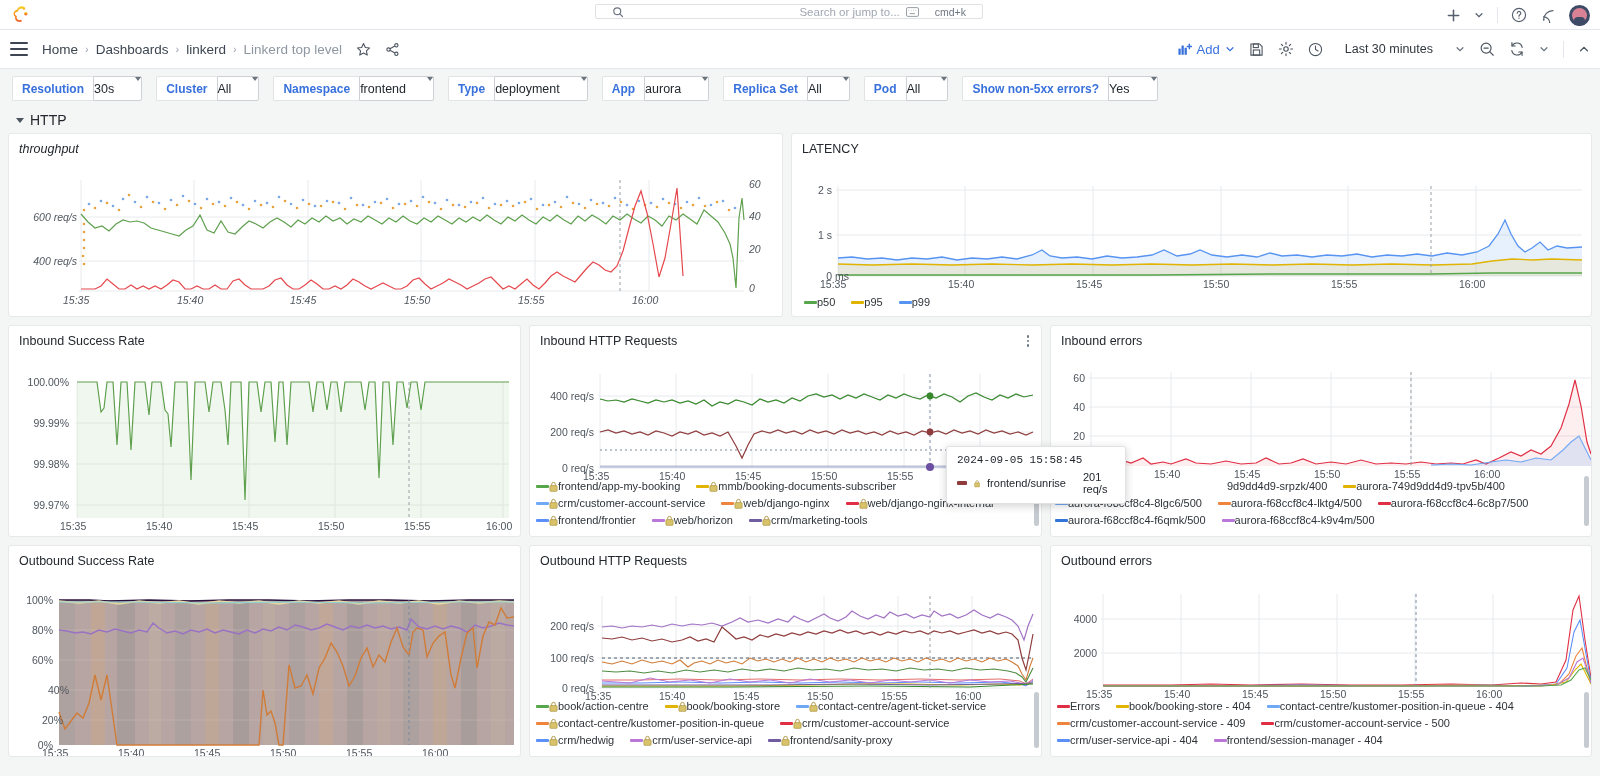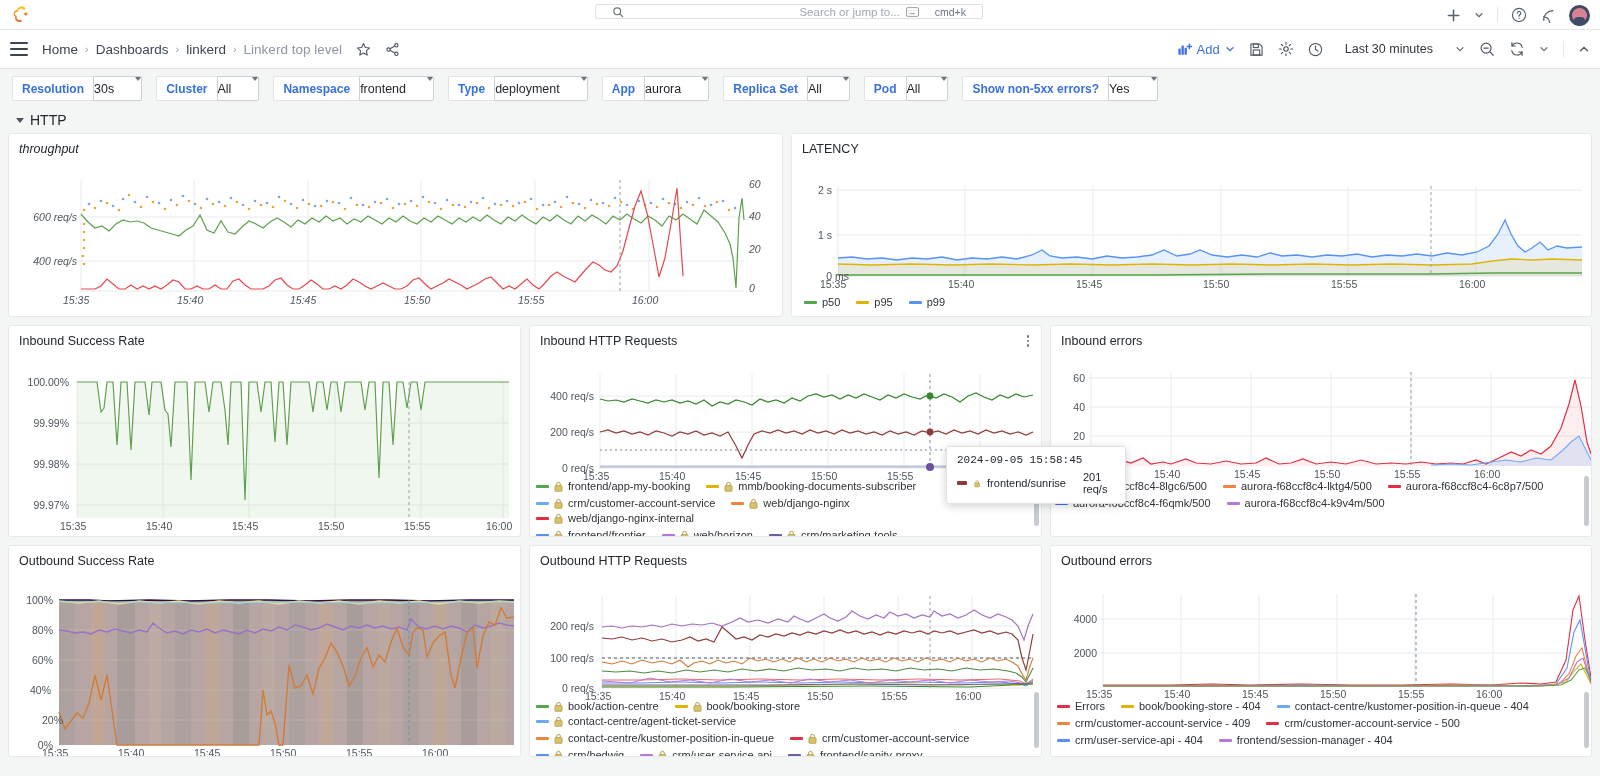--- a/index.html
+++ b/index.html
@@ -101,21 +101,21 @@
     position:absolute; right:6px; top:7px; color:#6e7681; cursor:pointer;
     width:14px; height:16px; display:flex; flex-direction:column; align-items:center;
     justify-content:center; gap:2px;
   }
   .panel-menu i { width:2.5px; height:2.5px; border-radius:50%; background:#6e7681; display:block;}
   .plot { position:relative; }
   .ytick { position:absolute; font-size:10.5px; color:#4e555d; text-align:right; white-space:nowrap;}
   .xtick { position:absolute; font-size:10.5px; color:#4e555d; white-space:nowrap;}
   .legend { padding: 2px 10px 4px 10px; }
   .lgline { display:flex; flex-wrap:wrap; align-items:center; gap:0; margin-bottom:2px;}
-  .lgitem { display:flex; align-items:center; gap:5px; margin-right:16px; font-size:11px;
+  .lgitem { display:flex; align-items:center; margin-right:16px; font-size:11px;
             color:#2e3338; cursor:pointer; white-space:nowrap; margin-bottom:3px;}
   .swatch { width:13px; height:3px; border-radius:1px; display:inline-block;}
   .lock { width:9px; height:11px; display:inline-block; }
   .scrollbar {
     position:absolute; right:2px; width:5px; background:#c6cbd1; border-radius:3px;
   }
   
   .tooltip {
     position:absolute; background:#fff; border:1px solid #e0e2e5;
     box-shadow:0 2px 8px rgba(24,26,27,.2); border-radius:3px;
@@ -746,20 +746,29 @@
           <polyline fill="none" stroke="#6fa8f5" stroke-width="1.1" points="380,115 400,114 420,115 440,112 455,110 470,112 485,108 500,110 512,100 520,92 528,86 536,102 540,110"></polyline>
           <line x1="360" y1="22" x2="360" y2="116" stroke="#9aa0a6" stroke-width="1" stroke-dasharray="3 3"></line>
         </svg>
         <span class="xtick" style="left:103px;top:118px;">15:40</span>
         <span class="xtick" style="left:183px;top:118px;">15:45</span>
         <span class="xtick" style="left:263px;top:118px;">15:50</span>
         <span class="xtick" style="left:343px;top:118px;">15:55</span>
         <span class="xtick" style="left:423px;top:118px;">16:00</span>
       </div>
       <div class="legend" style="padding-left:4px;">
+        <div class="lgline" style="padding-left:172px;">
+          <span class="lgitem">
+            <span>9d9dd4d9-srpzk/400</span>
+          </span>
+          <span class="lgitem">
+            <i class="swatch" style="background:#e0b400"></i>
+            <span>aurora-749d9dd4d9-tpv5b/400</span>
+          </span>
+        </div>
         <div class="lgline">
           <span class="lgitem">
             <i class="swatch" style="background:#6fa8f5"></i>
             <span>aurora-f68ccf8c4-8lgc6/500</span>
           </span>
           <span class="lgitem">
             <i class="swatch" style="background:#ef843c"></i>
             <span>aurora-f68ccf8c4-lktg4/500</span>
           </span>
           <span class="lgitem">
@@ -783,21 +792,21 @@
   </div>
 
   <div class="row">
 
     <div class="panel" style="width:513px;height:212px;">
       <div class="panel-title">Outbound Success Rate</div>
       <div class="plot" style="height:184px;">
         <span class="ytick" style="left:2px;top:24px;width:42px;">100%</span>
         <span class="ytick" style="left:2px;top:54px;width:42px;">80%</span>
         <span class="ytick" style="left:2px;top:84px;width:42px;">60%</span>
-        <span class="ytick" style="left:0;top:114px;width:42px;">40%</span>
+        <span class="ytick" style="left:18px;top:114px;width:42px;">40%</span>
         <span class="ytick" style="left:12px;top:144px;width:42px;">20%</span>
         <span class="ytick" style="left:2px;top:169px;width:42px;">0%</span>
         <svg width="513" height="184" viewBox="0 0 513 184">
           <rect x="50" y="30" width="455" height="145" fill="#b6a5a2"></rect>
           <g opacity="0.35">
             <rect x="50" y="30" width="16" height="145" fill="#9e9e9e"></rect>
             <rect x="82" y="30" width="14" height="145" fill="#d6a97f"></rect>
             <rect x="108" y="30" width="18" height="145" fill="#8f8f8f"></rect>
             <rect x="140" y="30" width="12" height="145" fill="#c9b7a6"></rect>
             <rect x="166" y="30" width="16" height="145" fill="#9a9a9a"></rect>

